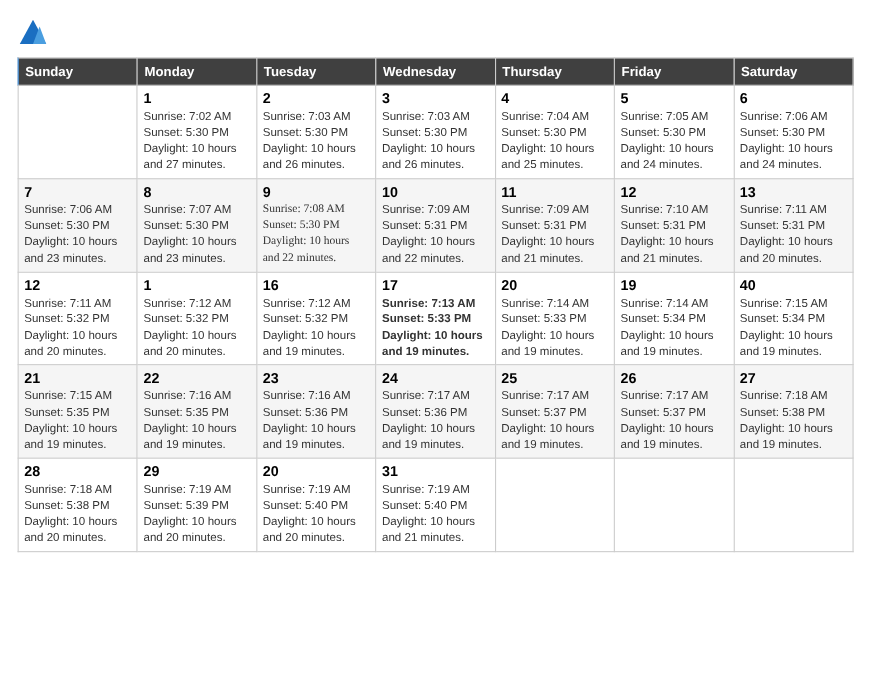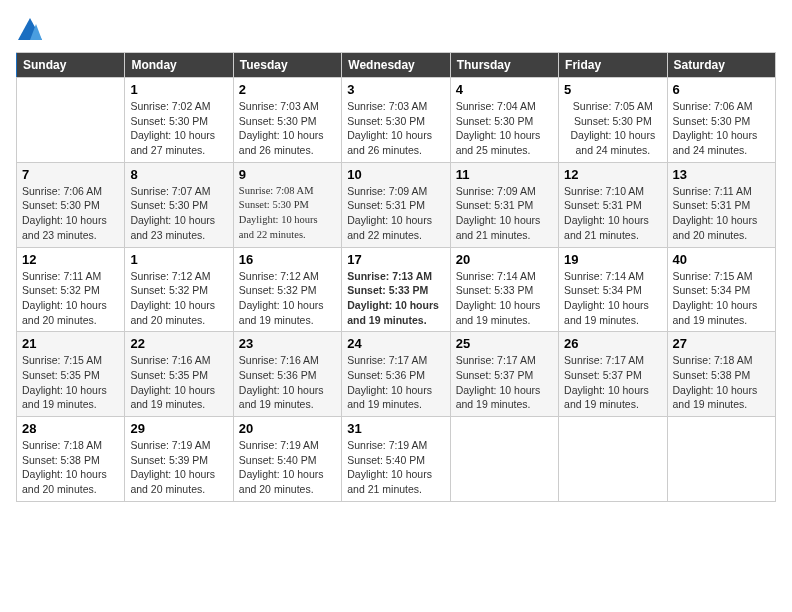--- a/index.html
+++ b/index.html
@@ -141,21 +141,21 @@
         </td>
         <td>
           <span class="day-num">4</span>
           <div class="day-info" style="white-space: pre-line;">Sunrise: 7:04 AM
 Sunset: 5:30 PM
 Daylight: 10 hours
 and 25 minutes.</div>
         </td>
         <td>
           <span class="day-num">5</span>
-          <div class="day-info" style="white-space: pre-line; text-align: center;">Sunrise: 7:05 AM
+          <div class="day-info" style="white-space: pre-line;">Sunrise: 7:05 AM
 Sunset: 5:30 PM
 Daylight: 10 hours
 and 24 minutes.</div>
         </td>
         <td>
           <span class="day-num">6</span>
           <div class="day-info" style="white-space: pre-line;">Sunrise: 7:06 AM
 Sunset: 5:30 PM
 Daylight: 10 hours
 and 24 minutes.</div>

